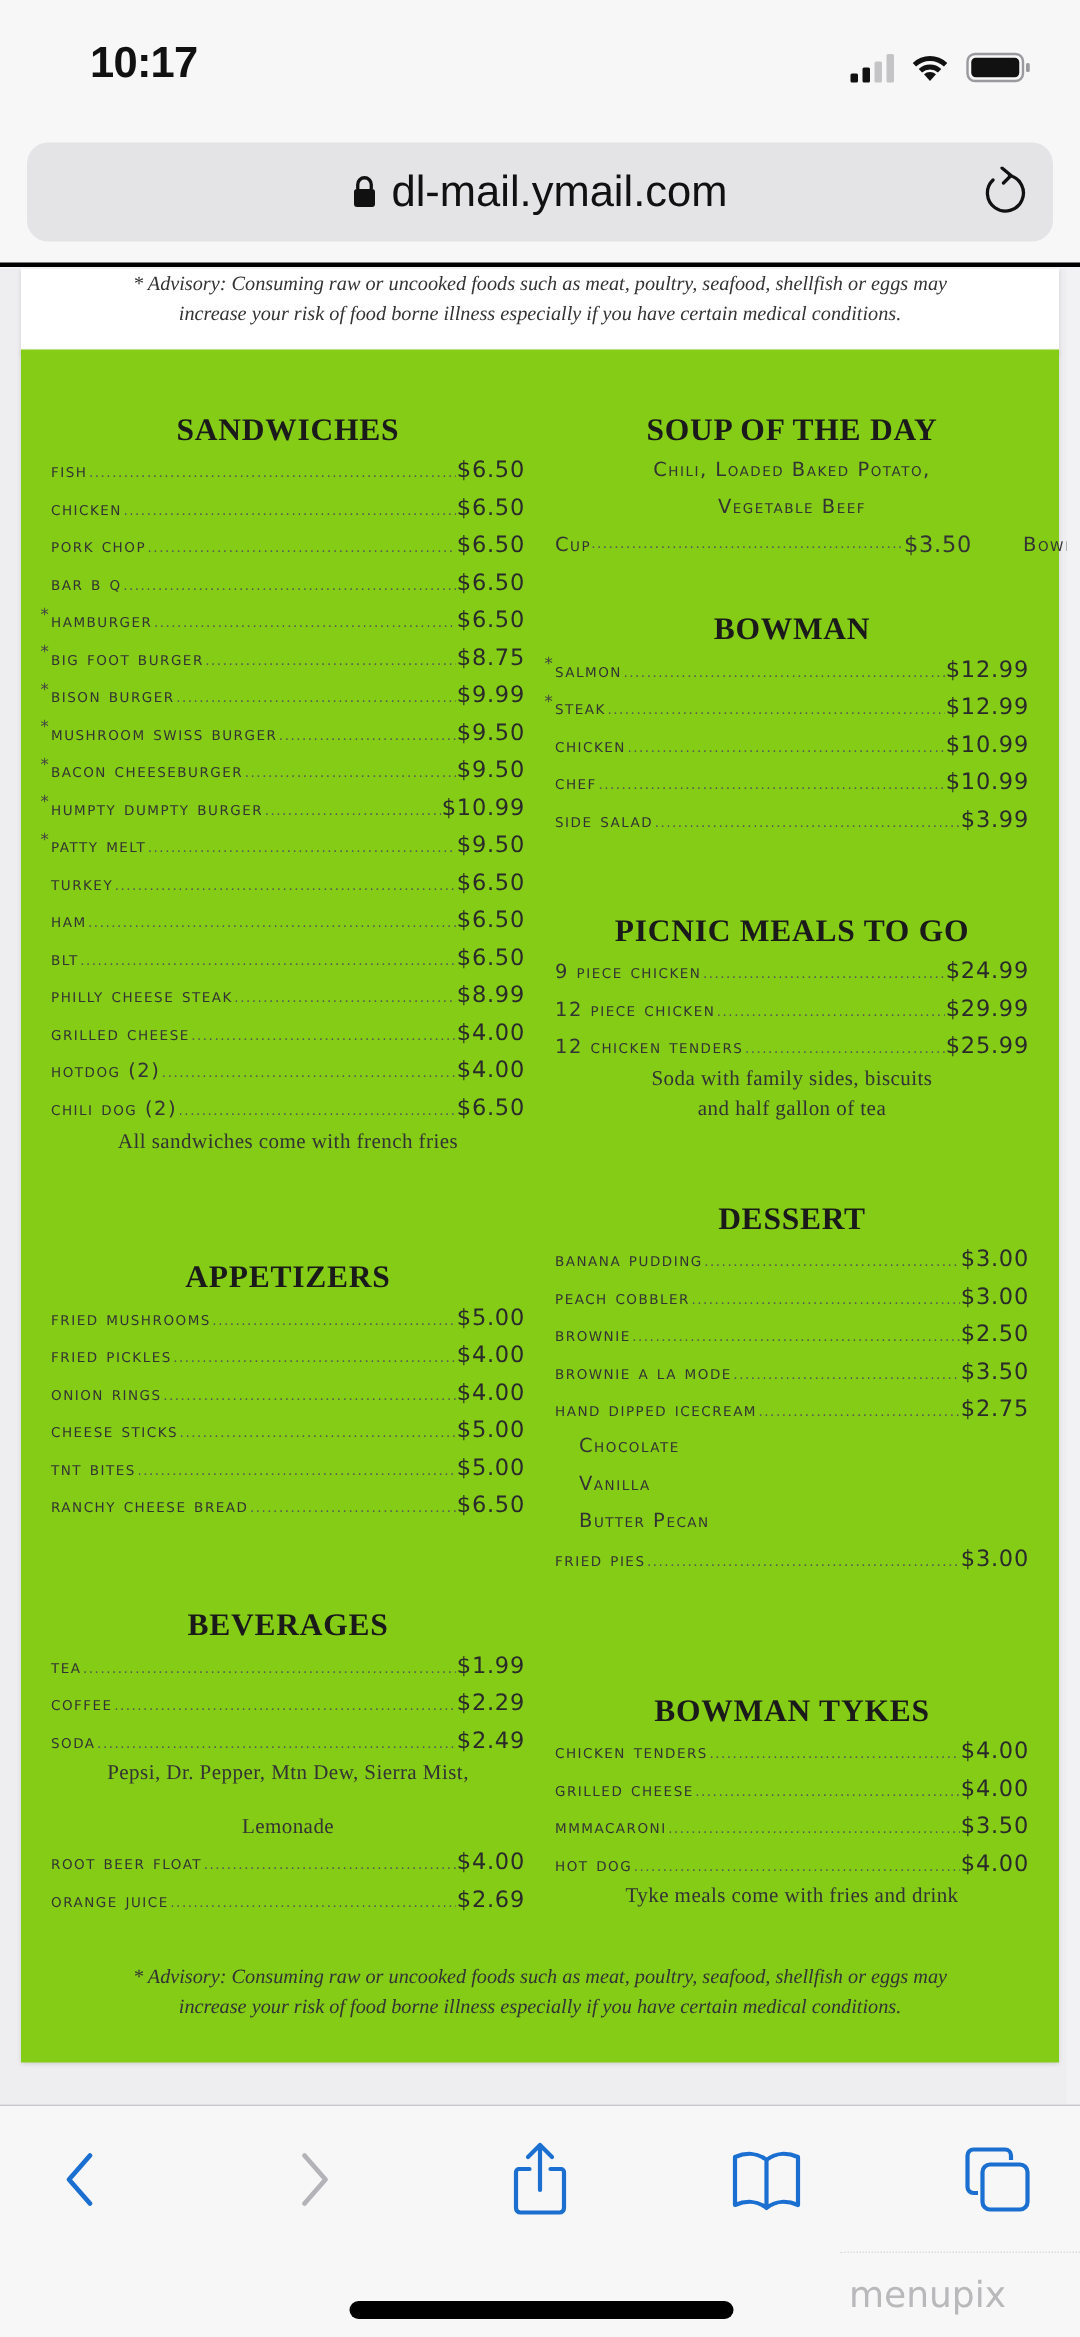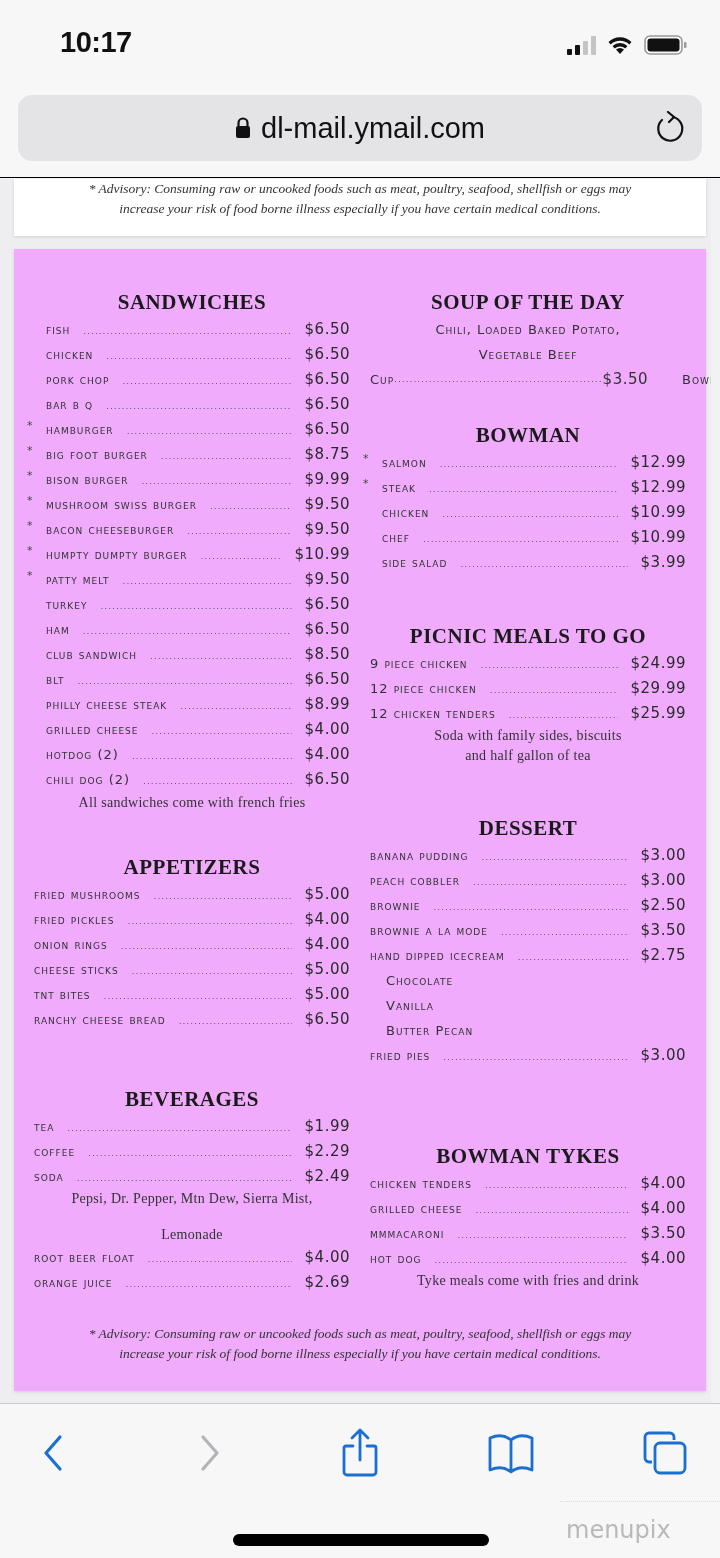--- a/index.html
+++ b/index.html
@@ -8,40 +8,40 @@
 
   
   .status-bar { position: absolute; top: 0; left: 0; width: 720px; height: 92px; background: #f7f7f8; }
   .time { position: absolute; left: 60px; top: 26px; font-size: 29px; font-weight: bold; color: #111; font-family: Liberation Sans, sans-serif; letter-spacing: -0.5px; }
   .status-icons { position: absolute; right: 32px; top: 34px; display: flex; align-items: center; gap: 10px; }
   .signal { display: flex; align-items: flex-end; gap: 3px; height: 20px; }
   .signal span { width: 5px; background: #c4c4c7; border-radius: 1px; }
   .signal span.on { background: #111; }
 
   
-  .url-wrap { position: absolute; top: 92px; left: 0; width: 720px; height: 86px; background: #f7f7f8; border-bottom: 1px solid #000000; }
+  .url-wrap { position: absolute; top: 92px; left: 0; width: 720px; height: 86px; background: #f7f7f8; border-bottom: 3px solid #000000; }
   .url-bar { position: absolute; left: 18px; top: 3px; width: 684px; height: 66px; background: #e4e4e6; border-radius: 14px; }
   .url-center { position: absolute; left: 0; right: 0; top: 0; height: 66px; display: flex; align-items: center; justify-content: center; gap: 10px; }
   .url-text { font-size: 29px; color: #111; font-family: "Liberation Sans", sans-serif; }
   .reload { position: absolute; right: 16px; top: 16px; }
 
   
   .page { position: absolute; top: 179px; left: 0; width: 711px; height: 1224px; background: #eeeef1; overflow: hidden; }
   .card-top { position: absolute; left: 14px; top: 0; width: 692px; height: 57px; background: #fff; box-shadow: 0 1px 3px rgba(0,0,0,0.12); }
-  .card-main { position: absolute; left: 14px; top: 70px; width: 692px; height: 1142px; background: #f0abfc; box-shadow: 0 1px 3px rgba(0,0,0,0.12); }
+  .card-main { position: absolute; left: 14px; top: 54px; width: 692px; height: 1142px; background: #84cc16; box-shadow: 0 1px 3px rgba(0,0,0,0.12); }
   .advisory { font-family: "Liberation Serif", serif; font-style: italic; font-size: 13.5px; color: #333; text-align: center; line-height: 20px; }
   .card-top .advisory { padding-top: 0px; }
 
   .col { position: absolute; }
   .col-left { left: 20px; width: 336px; }
   .col-right { left: 356px; width: 330px; }
 
   .section { position: absolute; }
   .sec-title { font-family: "Liberation Serif", serif; font-weight: bold; font-size: 21px; color: #1a1a1a; text-align: center; letter-spacing: 0.5px; height: 30px; line-height: 30px; }
-  .item { display: flex; align-items: baseline; height: 25px; line-height: 25px; font-family: "DejaVu Sans", sans-serif; font-size: 13px; color: #333; letter-spacing: 1px; font-variant: small-caps; text-transform: lowercase; gap: 12px; }
+  .item { display: flex; align-items: baseline; height: 25px; line-height: 25px; font-family: "DejaVu Sans", sans-serif; font-size: 13px; color: #333; letter-spacing: 1px; font-variant: small-caps; text-transform: lowercase; }
   .item .star { width: 7px; font-size: 11px; align-self: flex-start; line-height: 18px; color: #444; }
   .item .name { white-space: nowrap; font-variant: small-caps; }
   .item .dots { flex: 1; overflow: hidden; white-space: nowrap; font-size: 9px; letter-spacing: 1px; color: #555; margin: 0 1px; }
   .item .dots::before { content: "........................................................................................................................................"; }
   .item .price { white-space: nowrap; font-size: 15px; letter-spacing: 0.5px; text-transform: none; font-variant: normal; color: #2a2a2a; }
   .note { font-family: "Liberation Serif", serif; font-size: 14px; color: #333; text-align: center; line-height: 20px; letter-spacing: 0.3px; }
   .subitem { height: 25px; line-height: 25px; font-family: "DejaVu Sans", sans-serif; font-size: 13px; color: #333; letter-spacing: 1px; font-variant: small-caps; padding-left: 16px; }
   .centerline { height: 25px; line-height: 25px; font-family: "DejaVu Sans", sans-serif; font-size: 13px; letter-spacing: 1px; color: #333; font-variant: small-caps; text-align: center; }
   .soup-prices { display: flex; height: 25px; line-height: 25px; font-family: "DejaVu Sans", sans-serif; font-size: 13px; letter-spacing: 1px; font-variant: small-caps; color: #333; align-items: baseline; }
   .soup-prices .half { flex: 1; display: flex; align-items: center; }
@@ -186,26 +186,20 @@
               <span class="price">$6.50</span>
             </div>
             <div class="item">
               <span class="star"></span>
               <span class="name">Ham</span>
               <span class="dots"></span>
               <span class="price">$6.50</span>
             </div>
             <div class="item">
               <span class="star"></span>
-              <span class="name">Club Sandwich</span>
-              <span class="dots"></span>
-              <span class="price">$8.50</span>
-            </div>
-            <div class="item">
-              <span class="star"></span>
               <span class="name">BLT</span>
               <span class="dots"></span>
               <span class="price">$6.50</span>
             </div>
             <div class="item">
               <span class="star"></span>
               <span class="name">Philly CHeese Steak</span>
               <span class="dots"></span>
               <span class="price">$8.99</span>
             </div>

